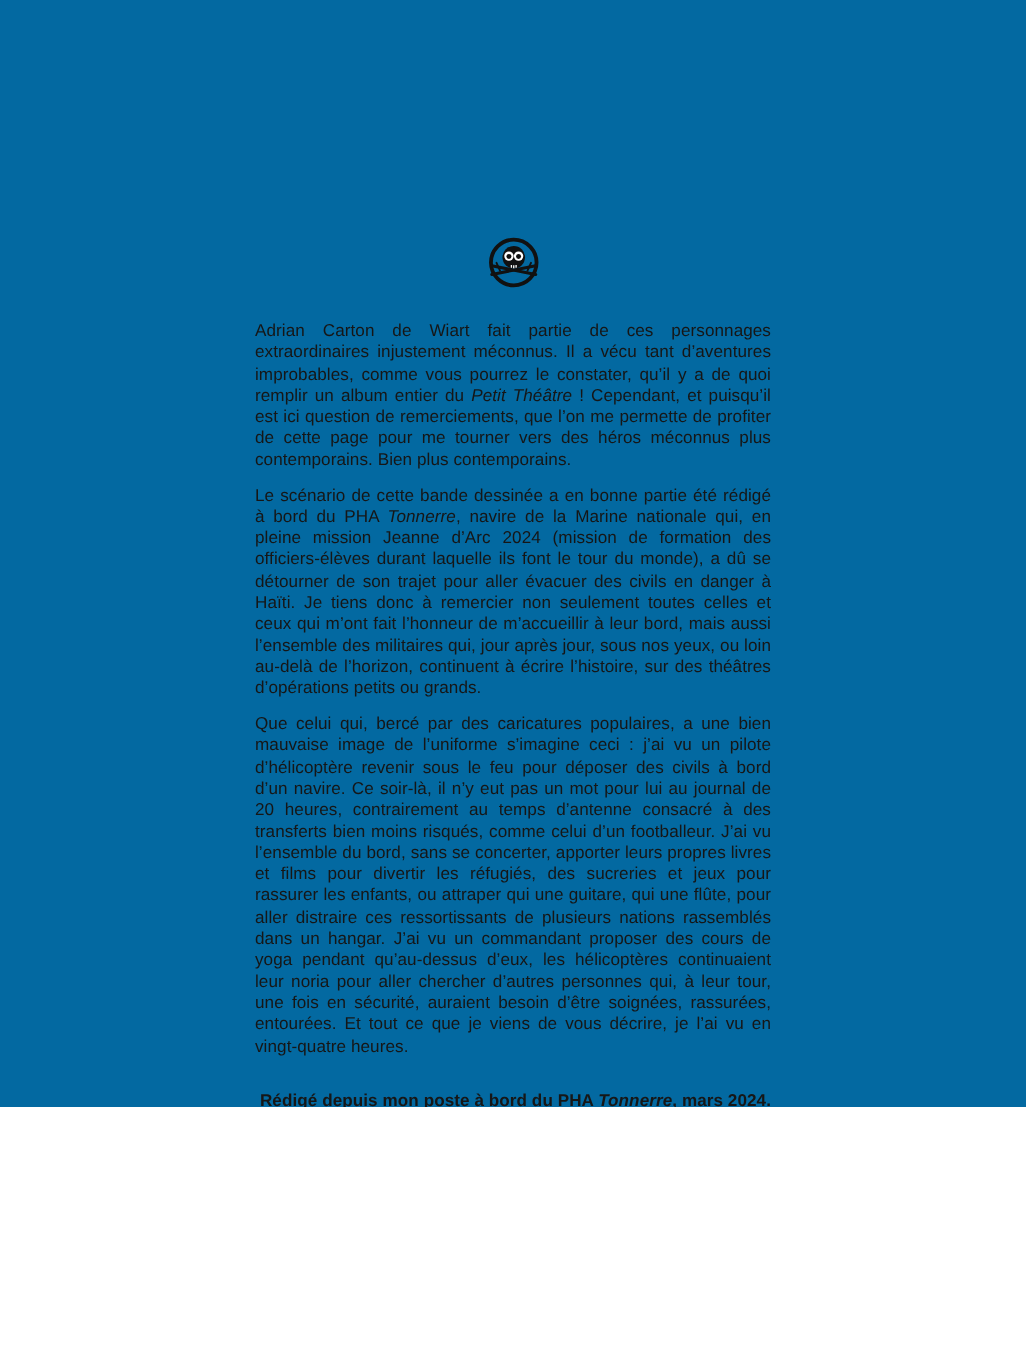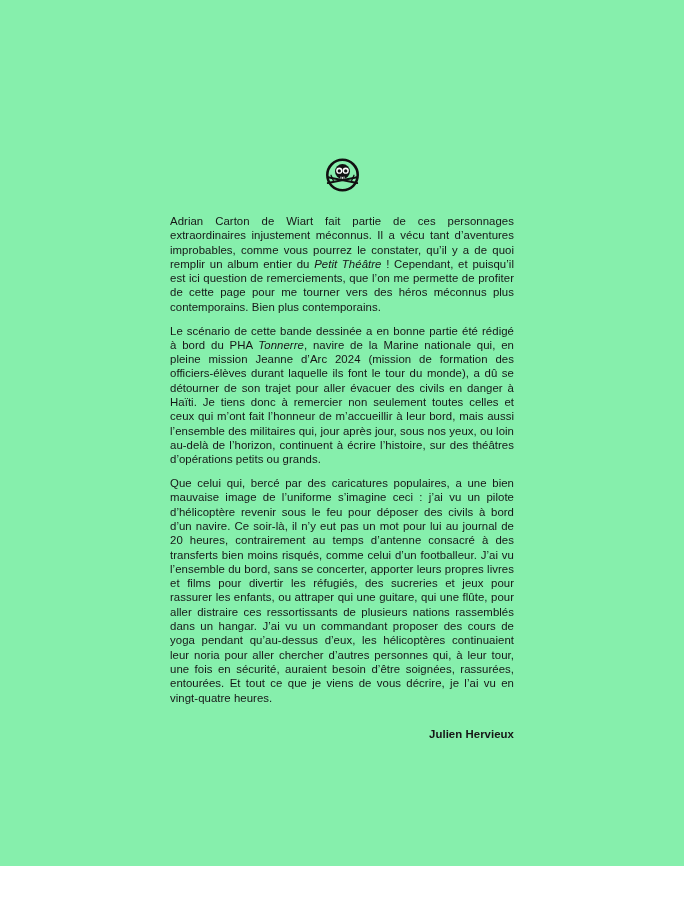--- a/index.html
+++ b/index.html
@@ -3,22 +3,22 @@
 <meta charset="utf-8">
 <style>
   html, body {
     margin: 0;
     padding: 0;
     background: #ffffff;
   }
   .page {
     position: relative;
     width: 684px;
-    height: 866px;
-    background: #86efac;
+    height: 738px;
+    background: #0369a1;
     font-family: "Liberation Sans", "DejaVu Sans", sans-serif;
     color: #161616;
     overflow: hidden;
   }
   .emblem {
     position: absolute;
     top: 156px;
     left: 0;
     width: 100%;
     display: flex;
@@ -75,18 +75,19 @@
   <div class="text-block">
 
     <p><span>Adrian Carton de Wiart fait partie de ces personnages extraordinaires injustement méconnus. Il a vécu tant d’aventures improbables, comme vous pourrez le constater, qu’il y a de quoi remplir un album entier du </span><em>Petit Théâtre</em><span> ! Cependant, et puisqu’il est ici question de remerciements, que l’on me permette de profiter de cette page pour me tourner vers des héros méconnus plus contemporains. Bien plus contemporains.</span></p>
 
     <p><span>Le scénario de cette bande dessinée a en bonne partie été rédigé à bord du PHA </span><em>Tonnerre</em><span>, navire de la Marine nationale qui, en pleine mission Jeanne d’Arc 2024 (mission de formation des officiers-élèves durant laquelle ils font le tour du monde), a dû se détourner de son trajet pour aller évacuer des civils en danger à Haïti. Je tiens donc à remercier non seulement toutes celles et ceux qui m’ont fait l’honneur de m’accueillir à leur bord, mais aussi l’ensemble des militaires qui, jour après jour, sous nos yeux, ou loin au-delà de l’horizon, continuent à écrire l’histoire, sur des théâtres d’opérations petits ou grands.</span></p>
 
     <p><span>Que celui qui, bercé par des caricatures populaires, a une bien mauvaise image de l’uniforme s’imagine ceci : j’ai vu un pilote d’hélicoptère revenir sous le feu pour déposer des civils à bord d’un navire. Ce soir-là, il n’y eut pas un mot pour lui au journal de 20 heures, contrairement au temps d’antenne consacré à des transferts bien moins risqués, comme celui d’un footballeur. J’ai vu l’ensemble du bord, sans se concerter, apporter leurs propres livres et films pour divertir les réfugiés, des sucreries et jeux pour rassurer les enfants, ou attraper qui une guitare, qui une flûte, pour aller distraire ces ressortissants de plusieurs nations rassemblés dans un hangar. J’ai vu un commandant proposer des cours de yoga pendant qu’au-dessus d’eux, les hélicoptères continuaient leur noria pour aller chercher d’autres personnes qui, à leur tour, une fois en sécurité, auraient besoin d’être soignées, rassurées, entourées. Et tout ce que je viens de vous décrire, je l’ai vu en vingt-quatre heures.</span></p>
 
 
     <div class="signature">
+      <p><span>Rédigé depuis mon poste à bord du PHA </span><em>Tonnerre</em><span>, mars 2024.</span></p>
       <p>Julien Hervieux</p>
     </div>
 
   </div>
 
 </div>
 
 </body></html>

